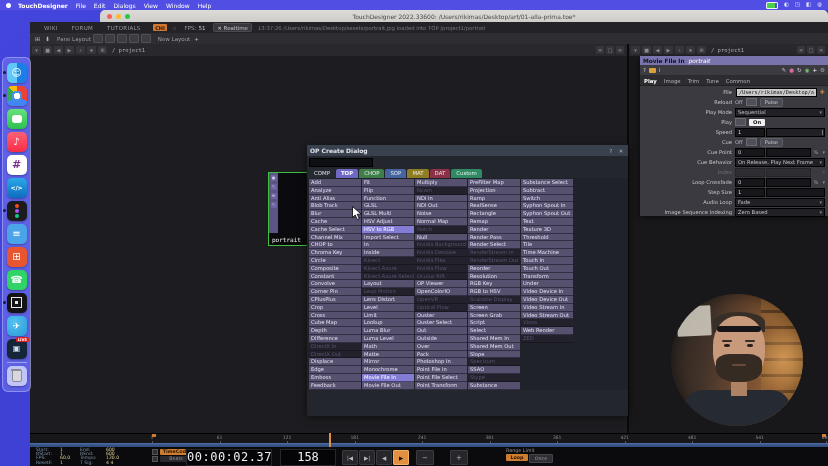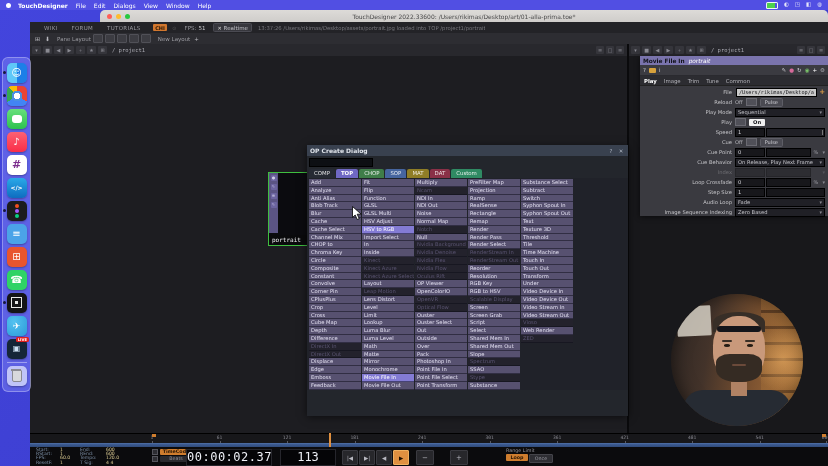--- a/index.html
+++ b/index.html
@@ -718,21 +718,21 @@
       <div class="mode-row">
         <span class="mini-check"></span>
         <span class="badge-timecode">TimeCode</span>
       </div>
       <div class="mode-row">
         <span class="mini-check"></span>
         <span class="badge-beats">Beats</span>
       </div>
     </div>
     <div class="time-display">00:00:02.37</div>
-    <div class="frame-display">113</div>
+    <div class="frame-display">158</div>
     <div class="transport" id="transport">
         <div class="tbtn">|◀</div>
         <div class="tbtn">▶|</div>
         <div class="tbtn">◀</div>
         <div class="tbtn active">▶</div>
       </div>
     <div class="tz minus">−</div>
     <div class="tz plus">+</div>
     <div class="range-block">
       <div class="rl-label">Range Limit</div>

